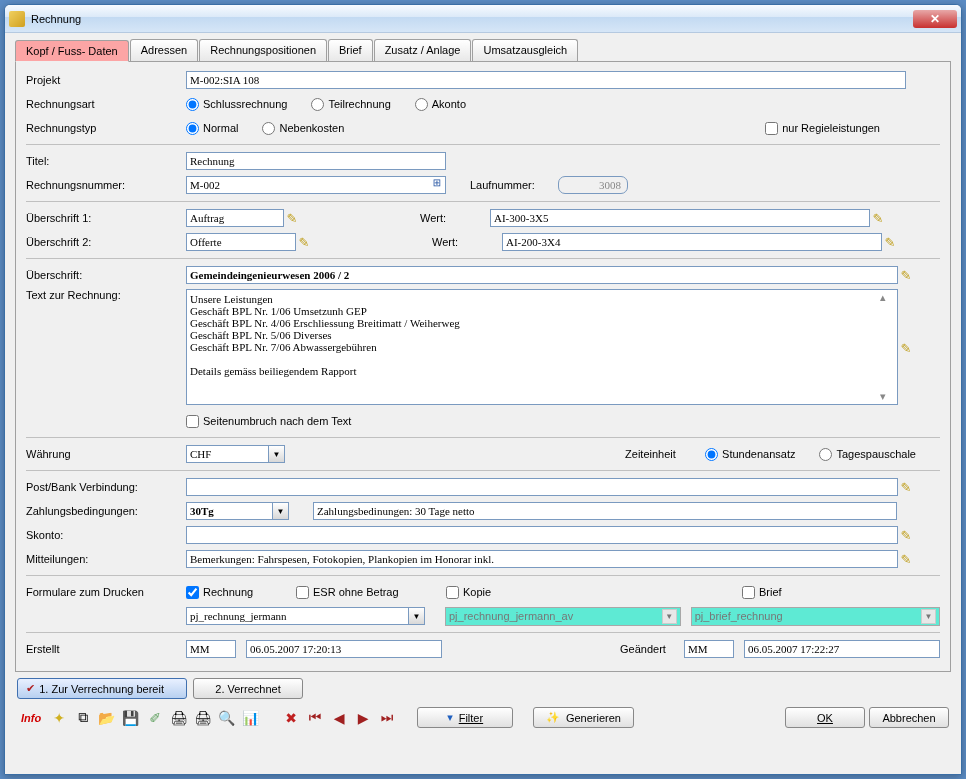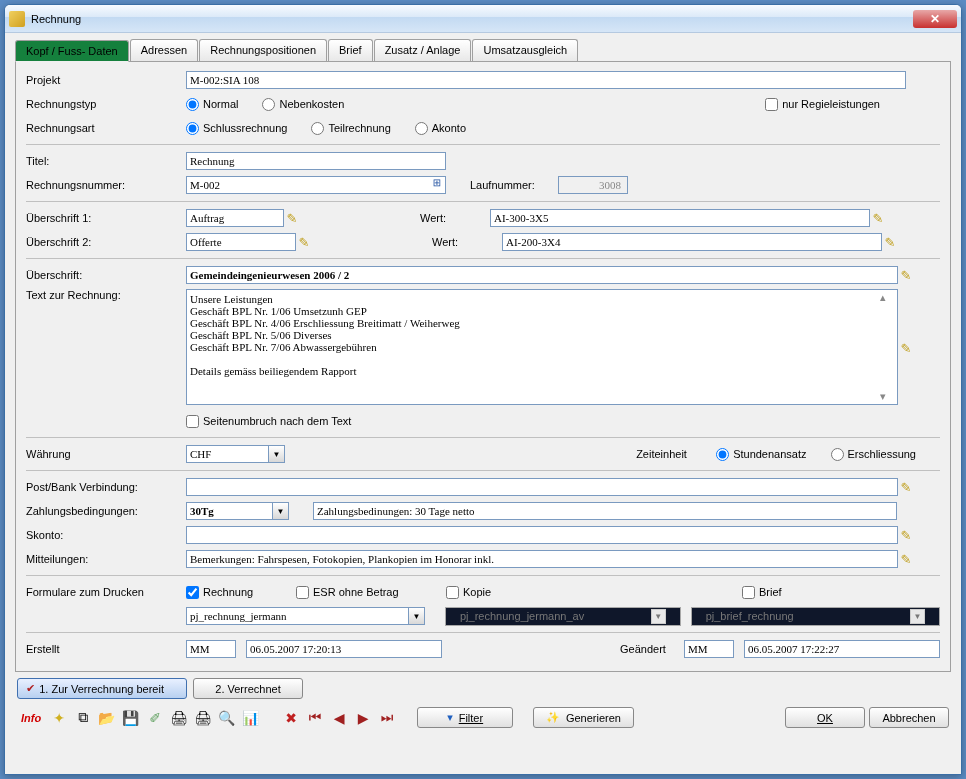--- a/index.html
+++ b/index.html
@@ -5,21 +5,21 @@
 * { box-sizing: border-box; font-family: Tahoma, Arial, sans-serif; font-size: 11px; }
 body { margin: 0; background: #5b8cc4; padding: 4px; }
 .window { width: 958px; height: 771px; background: #f0f0f0; border: 1px solid #3a6ea5; border-radius: 6px 6px 0 0; overflow: hidden; box-shadow: 0 2px 8px rgba(0,0,0,0.3); }
 .titlebar { height: 28px; background: linear-gradient(to bottom, #f7fbff 0%, #dbe9f8 45%, #c3daf2 46%, #d6e6f7 100%); display: flex; align-items: center; padding: 0 4px; border-bottom: 1px solid #b5c9e0; }
 .title-icon { width: 16px; height: 16px; background: linear-gradient(135deg, #f0d060, #d0a020); border-radius: 2px; margin-right: 6px; }
 .title-text { color: #000; flex: 1; }
 .win-close { width: 44px; height: 18px; background: linear-gradient(to bottom, #e8a8a8, #c83030); border-radius: 3px; color: #fff; display: flex; align-items: center; justify-content: center; font-size: 12px; font-weight: bold; cursor: pointer; }
 .content { padding: 6px 10px 4px 10px; }
 .tabs { display: flex; border-bottom: 1px solid #a0a0a0; margin-bottom: 0; }
 .tab { padding: 4px 10px; background: linear-gradient(to bottom, #fff, #e8e8e8); border: 1px solid #a0a0a0; border-bottom: none; border-radius: 3px 3px 0 0; margin-right: 1px; cursor: pointer; position: relative; }
-.tab.active { background: #15803d; top: 1px; border-bottom: 1px solid #f0f0f0; z-index: 2; }
+.tab.active { background: #fca5a5; top: 1px; border-bottom: 1px solid #f0f0f0; z-index: 2; }
 .tab-panel { border: 1px solid #a0a0a0; border-top: none; padding: 8px 10px; background: #f0f0f0; }
 .row { display: flex; align-items: center; margin-bottom: 4px; min-height: 20px; }
 .label { width: 160px; flex-shrink: 0; }
 .hr { border: none; border-top: 1px solid #c0c0c0; margin: 6px 0; }
 input[type="text"], textarea { border: 1px solid #7a9ac0; padding: 1px 3px; height: 18px; background: #fff; font-family: Tahoma; font-size: 11px; }
 input[type="text"]:disabled { background: #f0f0f0; color: #888; text-align: right; padding-right: 6px; }
 input[type="radio"], input[type="checkbox"] { margin: 0 4px 0 0; vertical-align: middle; }
 .radio-lbl, .check-lbl { margin-right: 24px; display: inline-flex; align-items: center; cursor: pointer; }
 .pencil { width: 16px; text-align: center; cursor: pointer; color: #c0a020; font-size: 13px; }
 textarea { width: 712px; height: 116px; resize: none; padding: 3px; }
@@ -31,21 +31,21 @@
 .btn { padding: 2px 12px; background: linear-gradient(to bottom, #fff, #e0e0e0); border: 1px solid #888; border-radius: 3px; cursor: pointer; min-width: 70px; text-align: center; display: inline-flex; align-items: center; justify-content: center; height: 21px; }
 .btn.blue { background: linear-gradient(to bottom, #e8f0ff, #b8d0f0); border-color: #4070b0; }
 .bottom-btns { display: flex; gap: 6px; padding: 6px 0 4px 2px; }
 .toolbar { display: flex; align-items: center; gap: 4px; padding: 4px 2px 2px 2px; }
 .tb-icon { width: 20px; height: 20px; display: flex; align-items: center; justify-content: center; cursor: pointer; font-size: 14px; }
 .tb-sep { width: 12px; }
 .info-txt { color: #d00000; font-weight: bold; font-style: italic; padding: 0 4px; }
 .sub-lbl { width: 88px; flex-shrink: 0; }
 .scroll-hint { position: absolute; right: 2px; width: 16px; display: flex; flex-direction: column; justify-content: space-between; height: 112px; top: 2px; color: #888; font-size: 10px; }
 .ta-wrap { position: relative; display: inline-block; }
-.print-sel { width: 240px; height: 19px; border: 1px solid #a8a8a8; background: #0f172a; display: flex; align-items: center; padding: 0 14px; color: #777; }
+.print-sel { width: 240px; height: 19px; border: 1px solid #a8a8a8; background: #5eead4; display: flex; align-items: center; padding: 0 3px; color: #777; }
 .print-sel .dd { margin-left: auto; width: 15px; height: 15px; background: #e8e8e8; border: 1px solid #ccc; text-align: center; font-size: 8px; line-height: 13px; }
 .bold-input { font-weight: bold; }
 </style>
 </head>
 <body>
 
 <div class="window">
 
   <div class="titlebar">
     <div class="title-icon"></div>
@@ -65,68 +65,68 @@
     </div>
 
     <div class="tab-panel">
 
       <div class="row">
         <div class="label">Projekt</div>
         <input type="text" style="width: 720px;" value="M-002:SIA 108">
       </div>
 
       <div class="row">
+        <div class="label">Rechnungsart</div>
+        <label class="radio-lbl">
+            <input type="radio" checked="" style="">
+            <span>Schlussrechnung</span>
+          </label>
+        <label class="radio-lbl">
+            <input type="radio" style="">
+            <span>Teilrechnung</span>
+          </label>
+        <label class="radio-lbl">
+            <input type="radio" style="">
+            <span>Akonto</span>
+          </label>
+      </div>
+
+      <div class="row">
         <div class="label">Rechnungstyp</div>
         <label class="radio-lbl">
             <input type="radio" checked="" style="">
             <span>Normal</span>
           </label>
         <label class="radio-lbl">
             <input type="radio" style="">
             <span>Nebenkosten</span>
           </label>
         <div style="flex:1"></div>
         <label class="check-lbl" style="margin-right:60px">
             <input type="checkbox" style="">
             <span>nur Regieleistungen</span>
-          </label>
-      </div>
-
-      <div class="row">
-        <div class="label">Rechnungsart</div>
-        <label class="radio-lbl">
-            <input type="radio" checked="" style="">
-            <span>Schlussrechnung</span>
-          </label>
-        <label class="radio-lbl">
-            <input type="radio" style="">
-            <span>Teilrechnung</span>
-          </label>
-        <label class="radio-lbl">
-            <input type="radio" style="">
-            <span>Akonto</span>
           </label>
       </div>
 
       <hr class="hr">
 
       <div class="row">
         <div class="label">Titel:</div>
         <input type="text" style="width: 260px;" value="Rechnung">
       </div>
 
       <div class="row">
         <div class="label">Rechnungsnummer:</div>
         <div class="date-input">
           <input type="text" style="width: 260px;" value="M-002">
           <span class="date-btn">⊞</span>
         </div>
         <div style="width:24px"></div>
         <div class="sub-lbl">Laufnummer:</div>
-        <input type="text" disabled="" style="width: 70px;" value="3008">
+        <input type="text" disabled="" style="width: 70px; border-radius: 7px;" value="3008">
       </div>
 
 
       <hr class="hr">
 
       <div class="row">
         <div class="label">Überschrift 1:</div>
         <input type="text" style="width: 98px;" value="Auftrag">
         <div class="pencil">✎</div>
         <div style="width:120px"></div>
@@ -188,21 +188,21 @@
           <div class="combo-btn">▼</div>
         </div>
         <div style="flex:1"></div>
         <div style="width:80px">Zeiteinheit</div>
         <label class="radio-lbl">
             <input type="radio" checked="" style="">
             <span>Stundenansatz</span>
           </label>
         <label class="radio-lbl">
             <input type="radio" style="">
-            <span>Erschliessung</span>
+            <span>Tagespauschale</span>
           </label>
       </div>
 
       <hr class="hr">
 
       <div class="row">
         <div class="label">Post/Bank Verbindung:</div>
         <input type="text" style="width: 712px;" value="">
         <div class="pencil">✎</div>
       </div>

